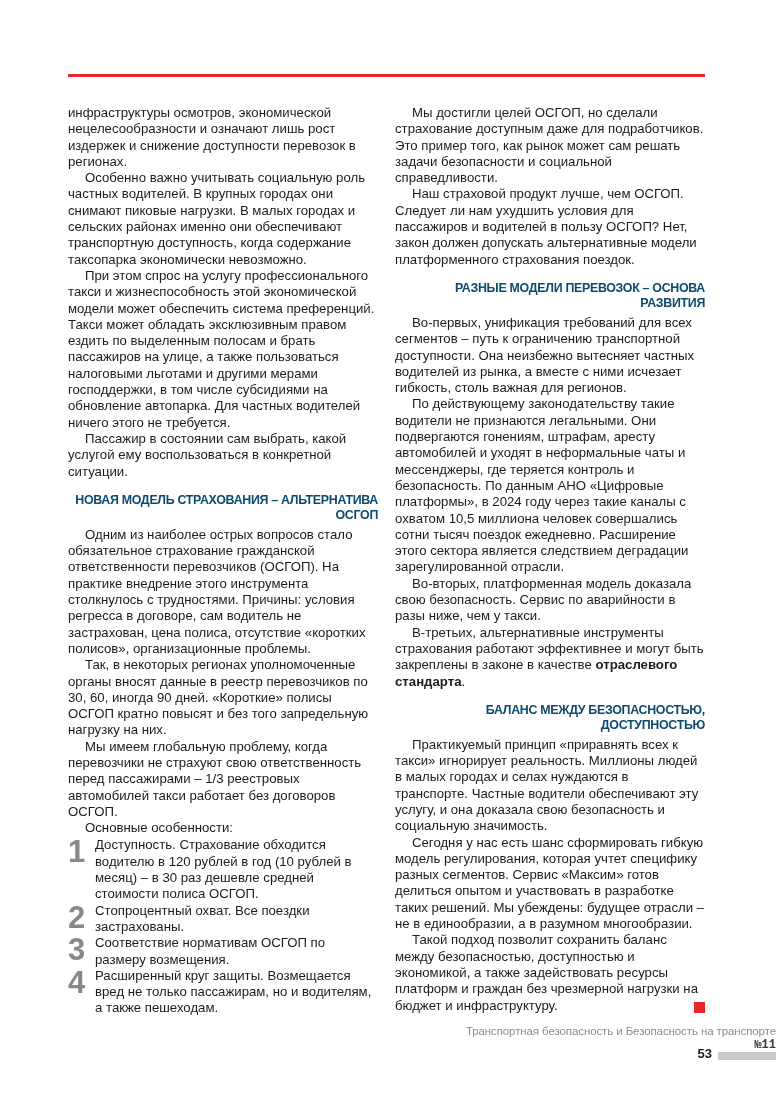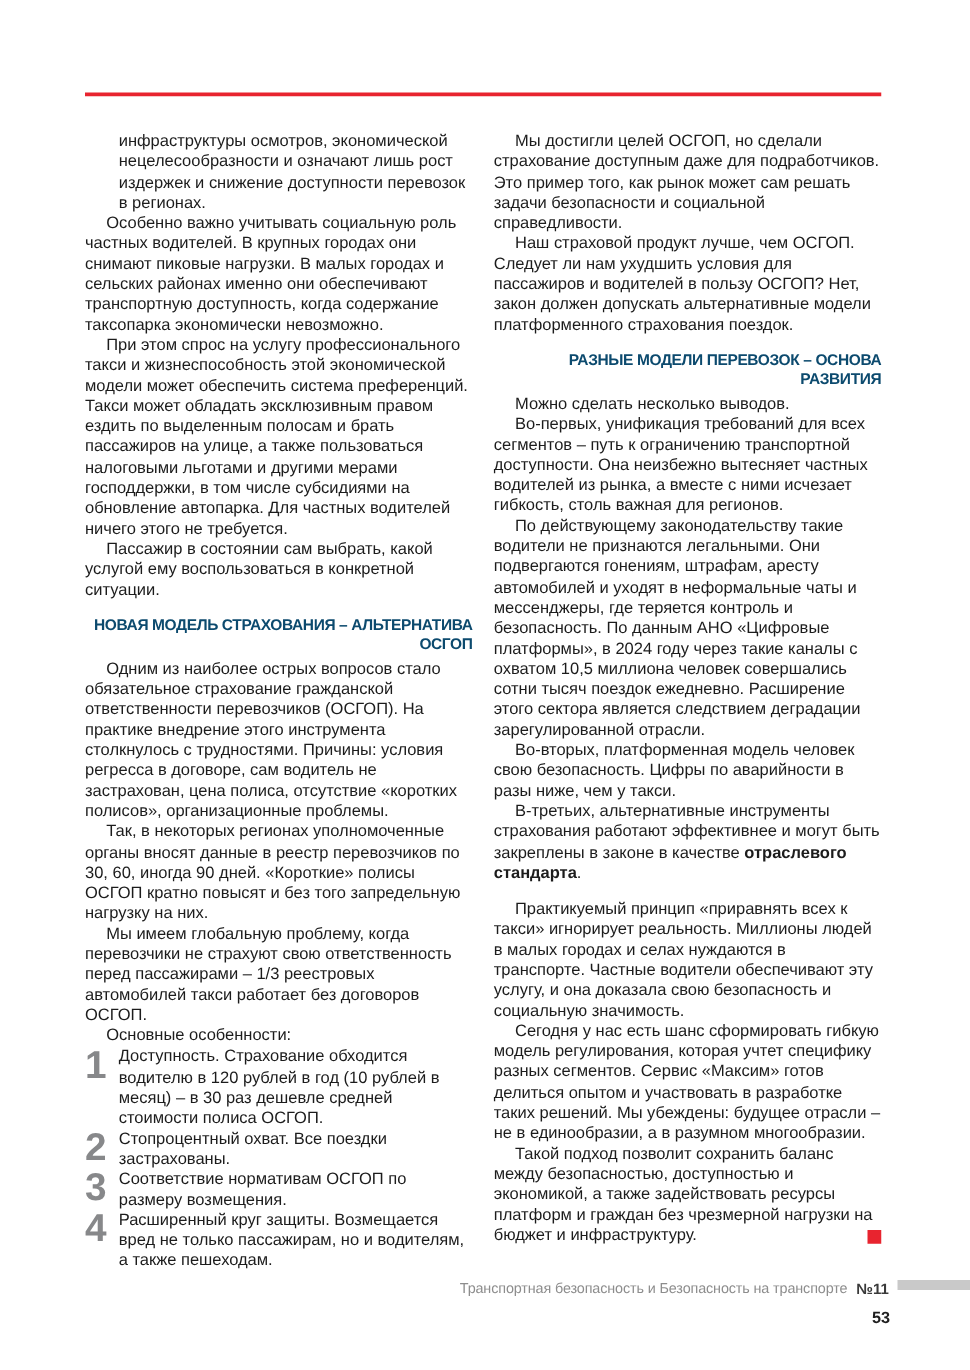--- a/index.html
+++ b/index.html
@@ -20,21 +20,21 @@
     position:absolute;left:68px;top:105px;
     width:637px;
     display:flex;gap:17px;
   }
   .col{
     width:310px;
     font-size:13.2px;line-height:16.3px;
     text-align:left;
   }
   .col p{margin:0;text-indent:17px;}
-  .col p.noind{text-indent:0;margin-left:27px;}
+  .col p.noind{text-indent:0;}
   .sec-heading{
     font-weight:bold;
     font-size:12.4px;line-height:15.5px;
     letter-spacing:-0.3px;
     margin:13px 0 3px 0;
     color:#0c4a6e;
     text-align:right;
   }
   .sec-heading span{display:block;}
   .feature-list{margin-top:1px;}
@@ -48,25 +48,25 @@
   }
   .feature-text{flex:1;}
   .end-square{
     float:right;
     width:11px;height:11px;
     background:#e8242f;
     margin-top:4px;
   }
   .footer-line{
     position:absolute;top:1024px;right:0;
-    display:flex;align-items:flex-start;
-    font-size:11.5px;line-height:14px;
+    display:flex;align-items:flex-end;
+    font-size:11.5px;line-height:14px;flex-direction:column;
   }
   .footer-journal{color:#8d8d8d;letter-spacing:-0.1px;}
-  .footer-issue{color:#3a3a3a;font-weight:bold;margin-left:7px;font-size:12px;}
+  .footer-issue{color:#3a3a3a;font-weight:bold;margin-left:7px;font-size:12px;font-family:Liberation Mono, monospace;}
   .footer-bar{
     width:58px;height:8px;background:#c9c9c9;
     margin-left:7px;
   }
   .page-number{
     position:absolute;top:1046px;right:64px;
     font-size:13px;font-weight:bold;color:#1e1e1e;
   }
   b{font-weight:bold;}
 </style>
@@ -111,29 +111,29 @@
         </div>
       </div>
     </div>
 
     <div class="col">
       <p>Мы достигли целей ОСГОП, но сделали страхование доступным даже для подработчиков. Это пример того, как рынок может сам решать задачи безопасности и социальной справедливости.</p>
       <p>Наш страховой продукт лучше, чем ОСГОП. Следует ли нам ухудшить условия для пассажиров и водителей в пользу ОСГОП? Нет, закон должен допускать альтернативные модели платформенного страхования поездок.</p>
 
       <div class="sec-heading">РАЗНЫЕ МОДЕЛИ ПЕРЕВОЗОК – ОСНОВА РАЗВИТИЯ</div>
 
-      <p>Можно сделать несколько выводов.</p>
       <p>Во-первых, унификация требований для всех сегментов – путь к ограничению транспортной доступности. Она неизбежно вытесняет частных водителей из рынка, а вместе с ними исчезает гибкость, столь важная для регионов.</p>
       <p>По действующему законодательству такие водители не признаются легальными. Они подвергаются гонениям, штрафам, аресту автомобилей и уходят в неформальные чаты и мессенджеры, где теряется контроль и безопасность. По данным АНО «Цифровые платформы», в 2024 году через такие каналы с охватом 10,5 миллиона человек совершались сотни тысяч поездок ежедневно. Расширение этого сектора является следствием деградации зарегулированной отрасли.</p>
-      <p>Во-вторых, платформенная модель человек свою безопасность. Цифры по аварийности в разы ниже, чем у такси.</p>
+      <p>Во-вторых, платформенная модель доказала свою безопасность. Сервис по аварийности в разы ниже, чем у такси.</p>
       <p>
         <span>В-третьих, альтернативные инструменты страхования работают эффективнее и могут быть закреплены в законе в качестве </span><b>отраслевого стандарта</b><span>.</span>
       </p>
 
       <div class="sec-heading">
+        <span>БАЛАНС МЕЖДУ БЕЗОПАСНОСТЬЮ, ДОСТУПНОСТЬЮ</span>
       </div>
 
       <p>Практикуемый принцип «приравнять всех к такси» игнорирует реальность. Миллионы людей в малых городах и селах нуждаются в транспорте. Частные водители обеспечивают эту услугу, и она доказала свою безопасность и социальную значимость.</p>
       <p>Сегодня у нас есть шанс сформировать гибкую модель регулирования, которая учтет специфику разных сегментов. Сервис «Максим» готов делиться опытом и участвовать в разработке таких решений. Мы убеждены: будущее отрасли – не в единообразии, а в разумном многообразии.</p>
       <p>
         <span>Такой подход позволит сохранить баланс между безопасностью, доступностью и экономикой, а также задействовать ресурсы платформ и граждан без чрезмерной нагрузки на бюджет и инфраструктуру.</span>
         <span class="end-square"></span>
       </p>
     </div>
 

